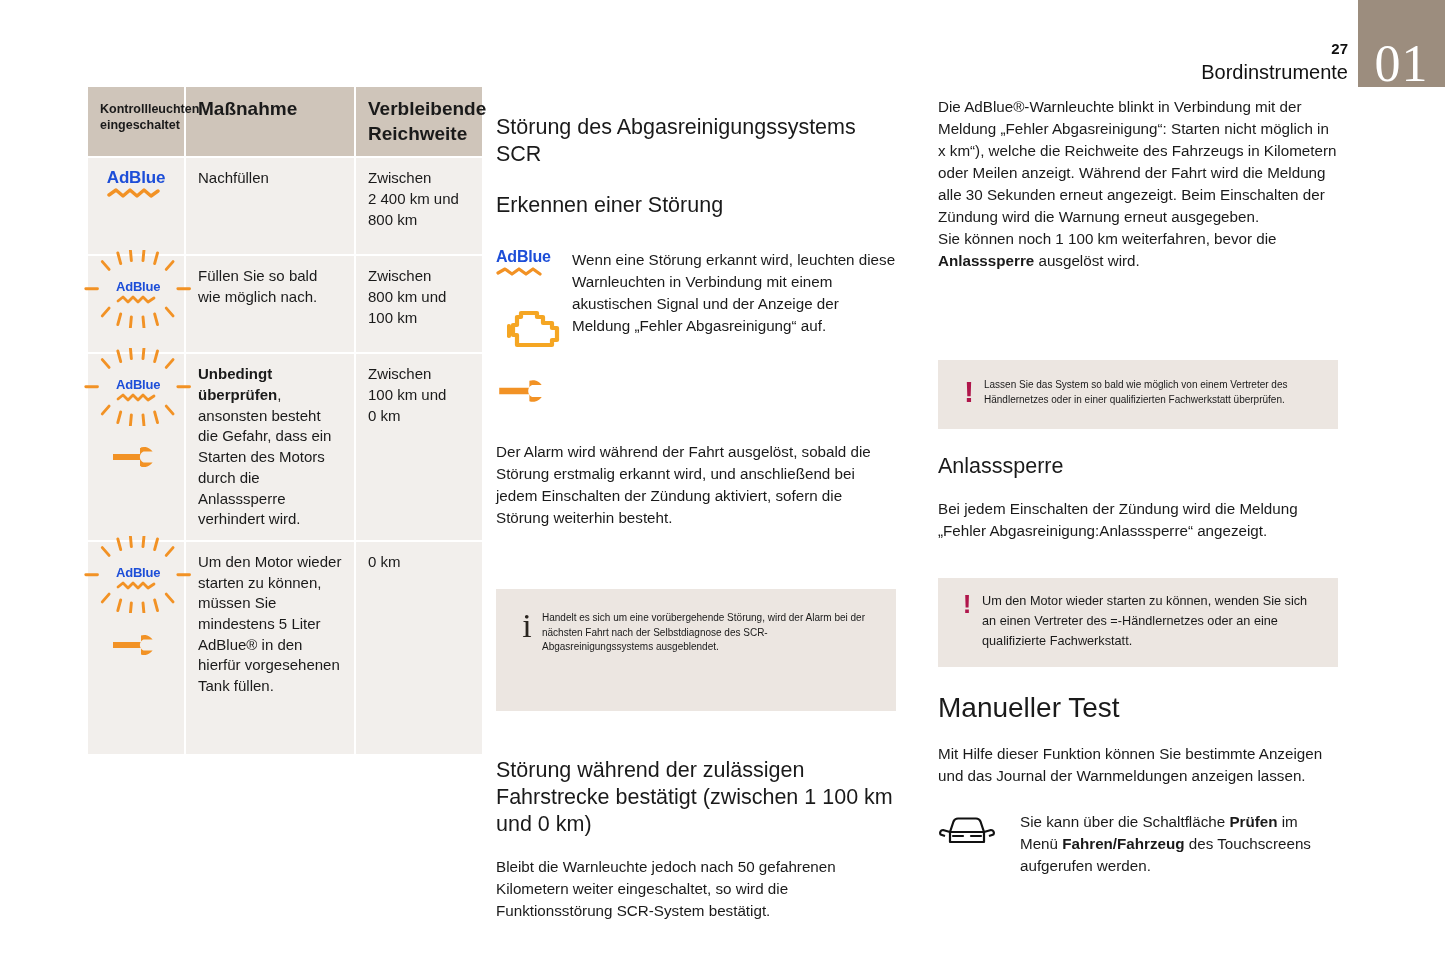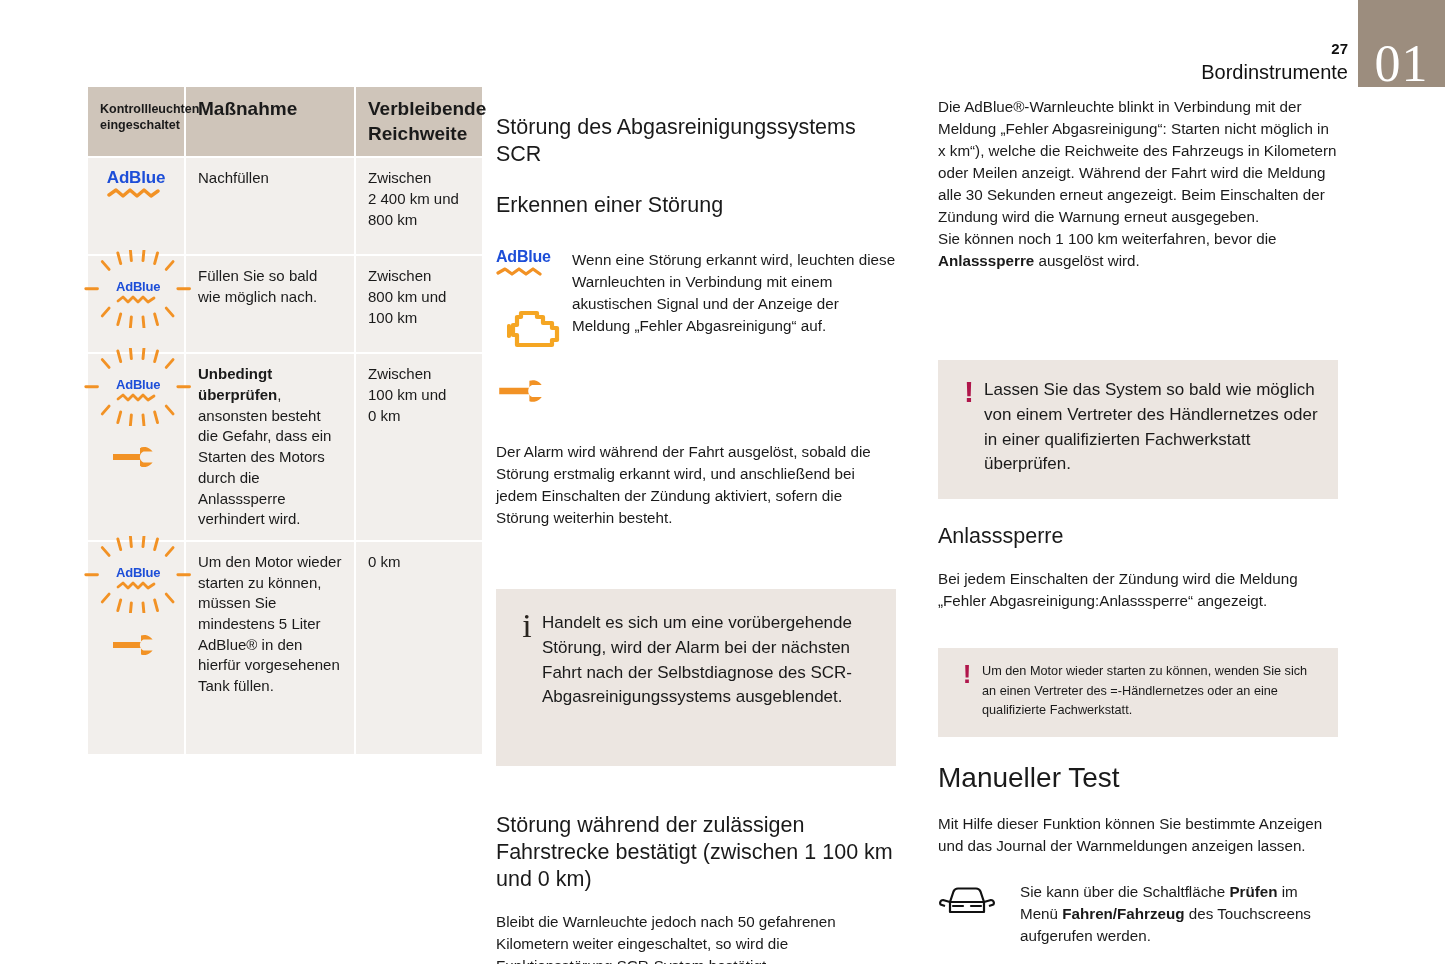--- a/index.html
+++ b/index.html
@@ -180,21 +180,21 @@
     font-family: "Liberation Sans", sans-serif;
   }
   .callout .mark .info-i {
     color: #2a2520;
     font-size: 34px;
     line-height: 0.9;
     font-family: "Liberation Serif", serif;
   }
   .callout .ctext {
     flex: 1;
-    font-size: 17px;
+    font-size: 10px;
     line-height: 1.45;
     color: #1a1a1a;
   }
   .callout.tight { padding: 14px 16px 16px 14px; }
   .callout.tight .ctext { font-size: 12.7px; line-height: 1.55; }
   .callout.info { padding: 22px 20px 56px 16px; }
 </style>
 </head>
 <body>
 

